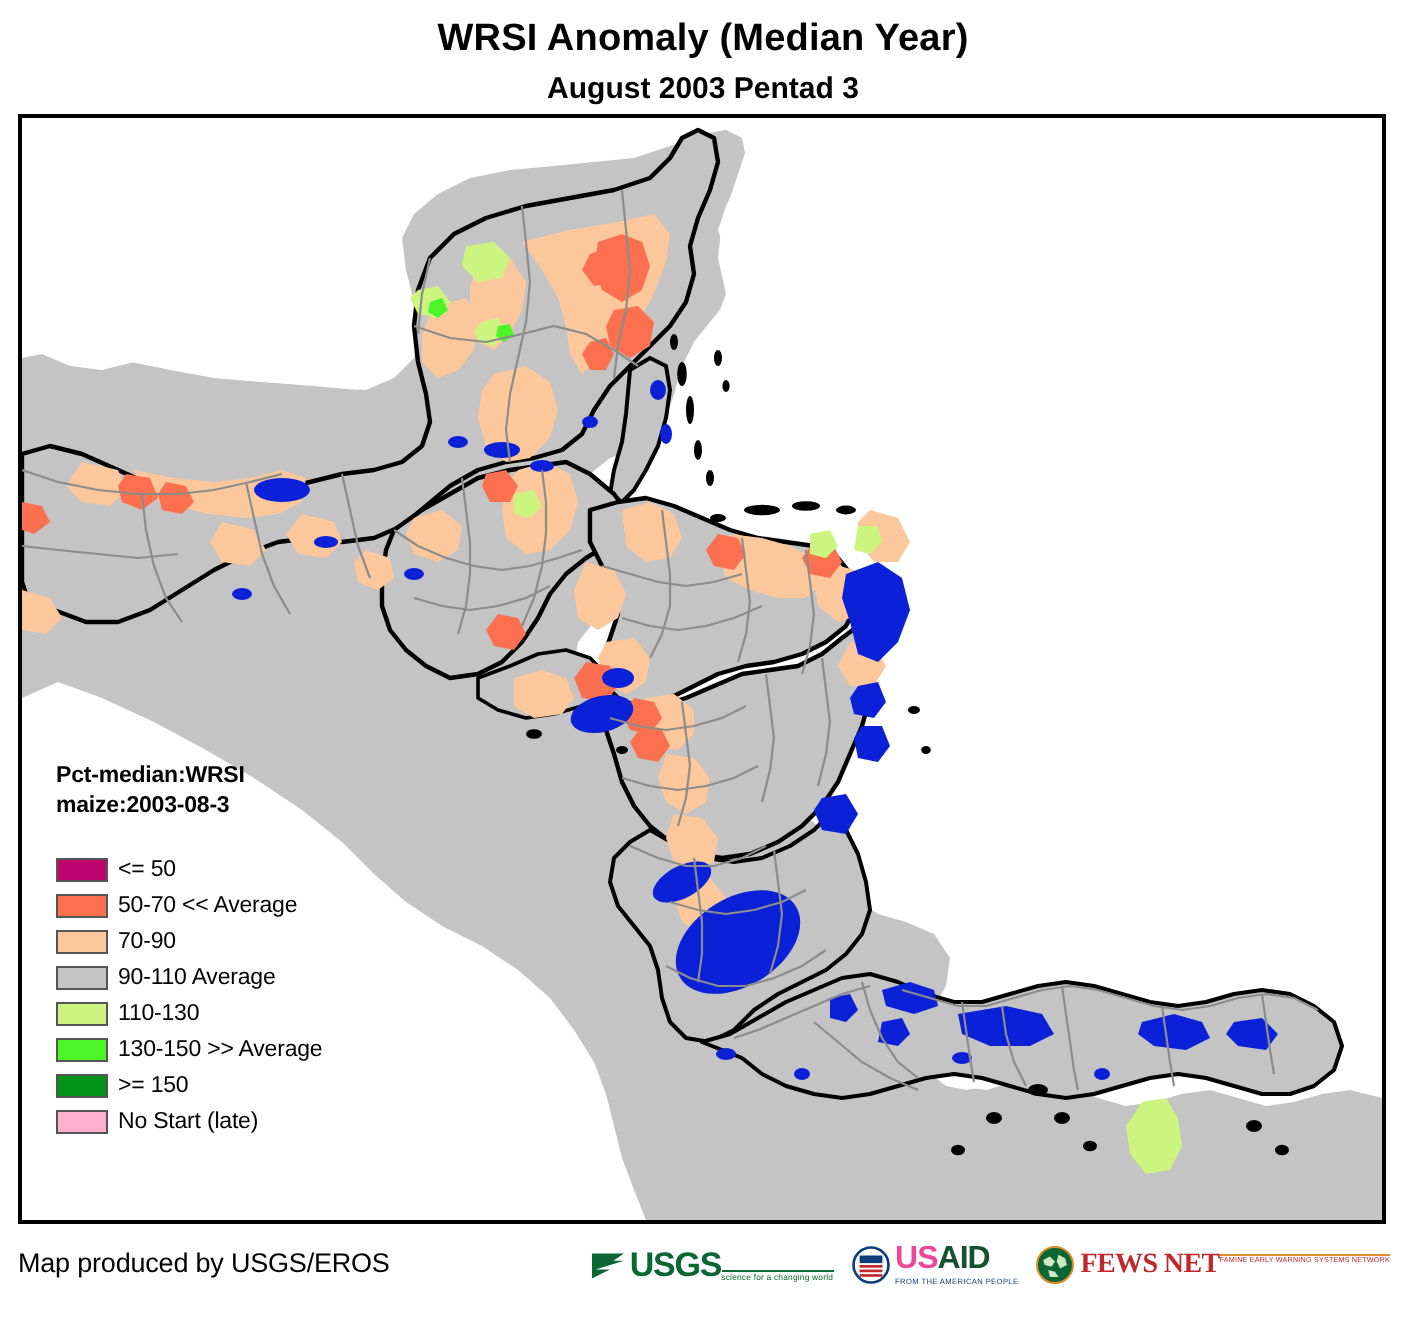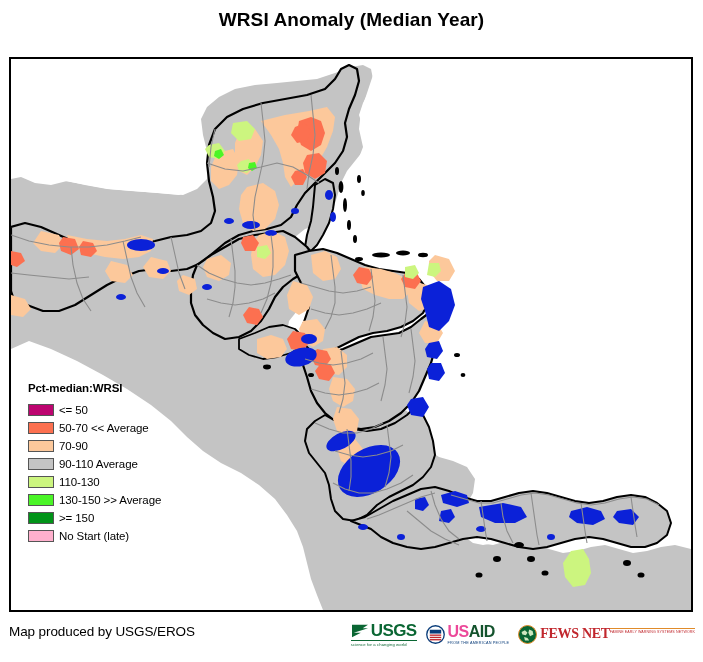--- a/index.html
+++ b/index.html
@@ -10,33 +10,33 @@
   .title-main{font-size:19px;font-weight:bold;letter-spacing:.1px;margin-top:8px;line-height:23px;}
   .title-sub{font-size:15px;font-weight:bold;margin-top:4px;line-height:19px;}
 
   .map-frame{position:absolute;left:9px;top:57px;width:684px;height:555px;
              border:2px solid #000;box-sizing:border-box;background:#f97316;overflow:hidden;}
   .map-svg{position:absolute;left:0;top:0;width:680px;height:551px;display:block;}
 
   .legend{position:absolute;left:9px;top:322px;width:210px;z-index:7;}
   .legend-title{font-size:11.5px;font-weight:bold;line-height:15px;margin-left:8px;
                 letter-spacing:-.1px;white-space:nowrap;}
-  .legend-rows{margin-top:5px;}
+  .legend-rows{margin-top:15px;}
   .legend-row{display:flex;align-items:center;height:18px;}
   .swatch{width:26px;height:12px;border:1px solid #555;box-sizing:border-box;
           margin-left:8px;flex:0 0 auto;}
   .legend-label{font-size:11.5px;line-height:12px;margin-left:5px;white-space:nowrap;
                 letter-spacing:-.1px;}
 
   .produced{position:absolute;left:9px;top:624px;font-size:13.5px;letter-spacing:-.1px;}
 
   .logos{position:absolute;right:8px;top:622px;display:flex;align-items:center;gap:9px;}
   .logo{display:flex;align-items:center;}
 
-  .usgs-wrap{display:flex;flex-direction:column;align-items:flex-end;}
+  .usgs-wrap{display:flex;flex-direction:row;align-items:flex-end;}
   .usgs-top{display:flex;align-items:center;}
   .usgs-mark{width:18px;height:16px;margin-right:2px;}
   .usgs-text{font-size:17px;font-weight:bold;color:#0a6633;letter-spacing:-.6px;line-height:17px;}
   .usgs-tag{font-size:4.2px;color:#0a6633;letter-spacing:.1px;margin-top:1px;
             border-top:1px solid #0a6633;padding-top:.5px;width:100%;}
 
   .usaid-wrap{display:flex;align-items:center;}
   .usaid-seal{width:19px;height:19px;margin-right:3px;}
   .usaid-txt{display:flex;flex-direction:column;}
   .usaid-main{font-size:16px;font-weight:bold;line-height:16px;letter-spacing:-.5px;}
@@ -51,20 +51,21 @@
   .fews-main{font-size:14px;font-weight:bold;color:#c1272d;line-height:14px;letter-spacing:-.3px;
              font-family:"Liberation Serif","DejaVu Serif",serif;}
   .fews-sub{font-size:3.6px;color:#c1272d;letter-spacing:.1px;margin-top:1px;
             border-top:1px solid #e08b2a;padding-top:.5px;}
 </style>
 </head>
 <body>
 
 <div class="title-block">
   <div class="title-main">WRSI Anomaly (Median Year)</div>
+  <div class="title-sub">August 2003 Pentad 3</div>
 </div>
 
 <div class="map-frame">
 
   <svg class="map-svg" viewBox="0 0 680 551">
     <defs>
       <clipPath id="clipAll">
           <rect x="0" y="0" width="680" height="551"></rect>
         </clipPath>
     </defs>
@@ -356,20 +357,21 @@
         <ellipse cx="630" cy="516" rx="3.5" ry="2.6"></ellipse>
 
         <ellipse cx="300" cy="316" rx="3" ry="2"></ellipse>
         <ellipse cx="256" cy="308" rx="4" ry="2.4"></ellipse>
       </g>
     </g>
   </svg>
 
   <div class="legend">
     <div class="legend-title">Pct-median:WRSI</div>
+    <div class="legend-title">maize:2003-08-3</div>
     <div class="legend-rows" id="legend-rows">
         <div class="legend-row">
           <span class="swatch" style="background: rgb(189, 5, 112);"></span>
           <span class="legend-label">&lt;= 50</span>
         </div>
         <div class="legend-row">
           <span class="swatch" style="background: rgb(252, 112, 80);"></span>
           <span class="legend-label">50-70 &lt;&lt; Average</span>
         </div>
         <div class="legend-row">

